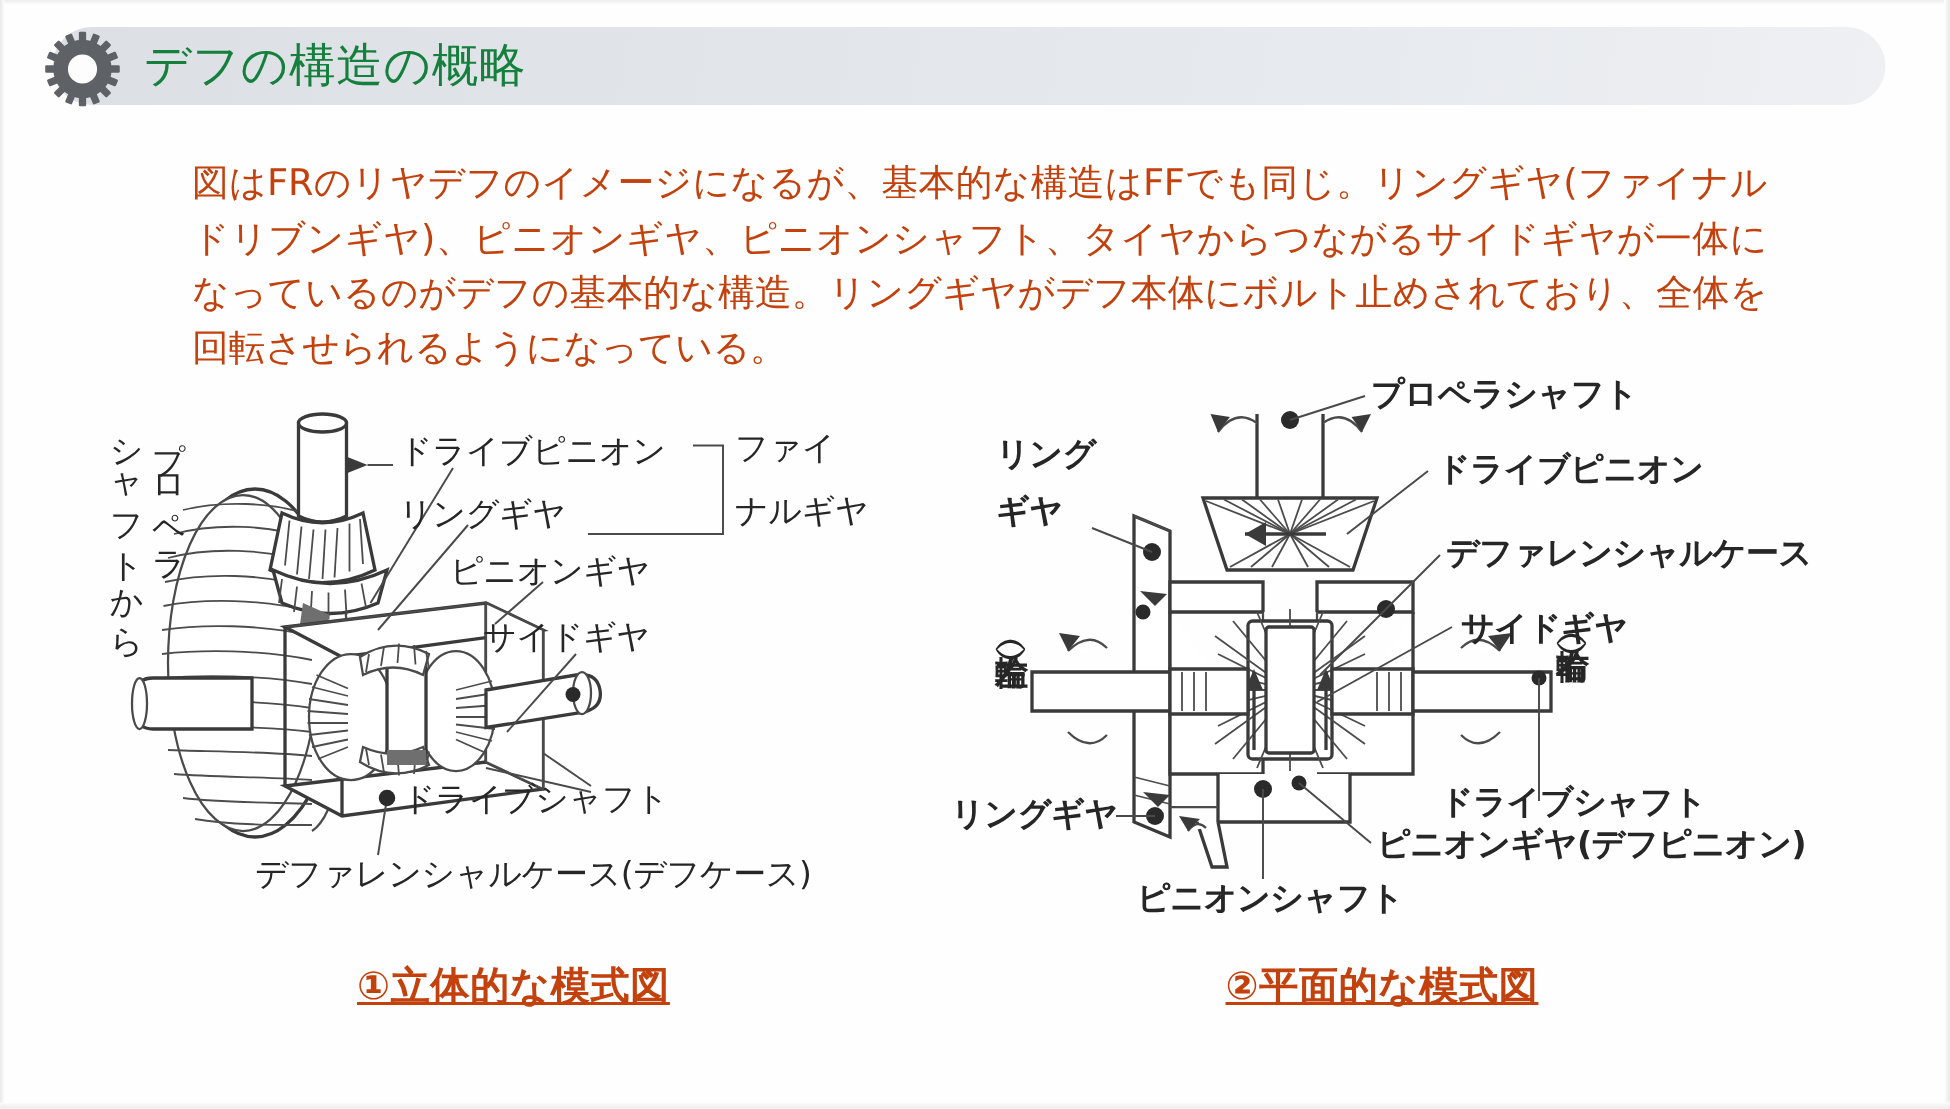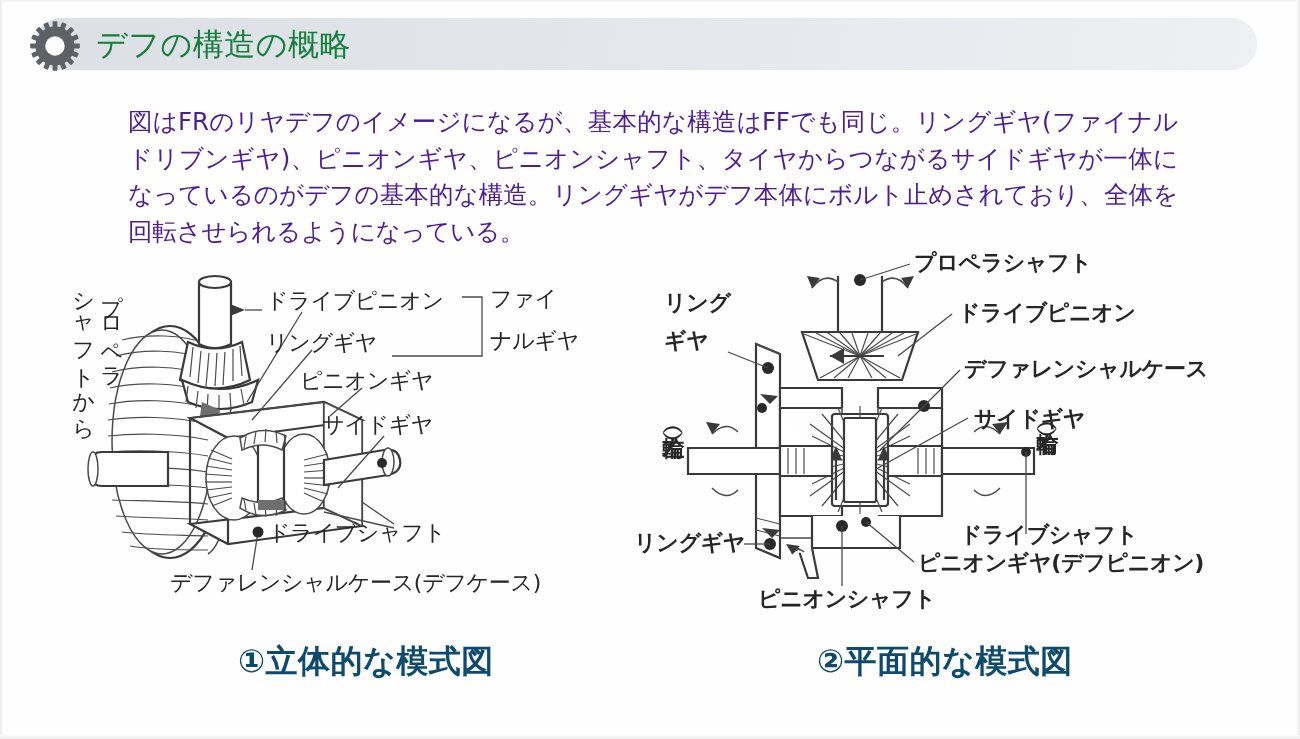--- a/index.html
+++ b/index.html
@@ -67,38 +67,39 @@
 
   
   #intro-paragraph {
     position: absolute;
     left: 128px;
     top: 104px;
     width: 1050px;
     font-size: 24.5px;
     line-height: 36.5px;
     letter-spacing: -0.2px;
-    color: #4c1d95;
+    color: #c2410c;
     text-align: justify;
   }
 
   
   .figure { position: absolute; }
   #figure-left  { left: 62px;  top: 252px; width: 570px; height: 360px; }
   #figure-right { left: 652px; top: 248px; width: 610px; height: 368px; font-weight: bold; }
 
   .figure svg { display: block; width: 100%; height: 100%; overflow: visible; }
 
   .caption {
     position: absolute;
-    font-size: 32px;
+    font-size: 26px;
     font-weight: bold;
-    color: #0c4a6e;
+    color: #c2410c;
     letter-spacing: 0.5px;
     white-space: nowrap;
+    text-decoration: underline;
   }
   #caption-left  { left: 238px; top: 640px; }
   #caption-right { left: 817px; top: 640px; }
 
   
   text.lbl {
     font-family: "DejaVu Sans", "Liberation Sans", sans-serif;
     font-size: 22px;
     fill: #262626;
     letter-spacing: -0.3px;

